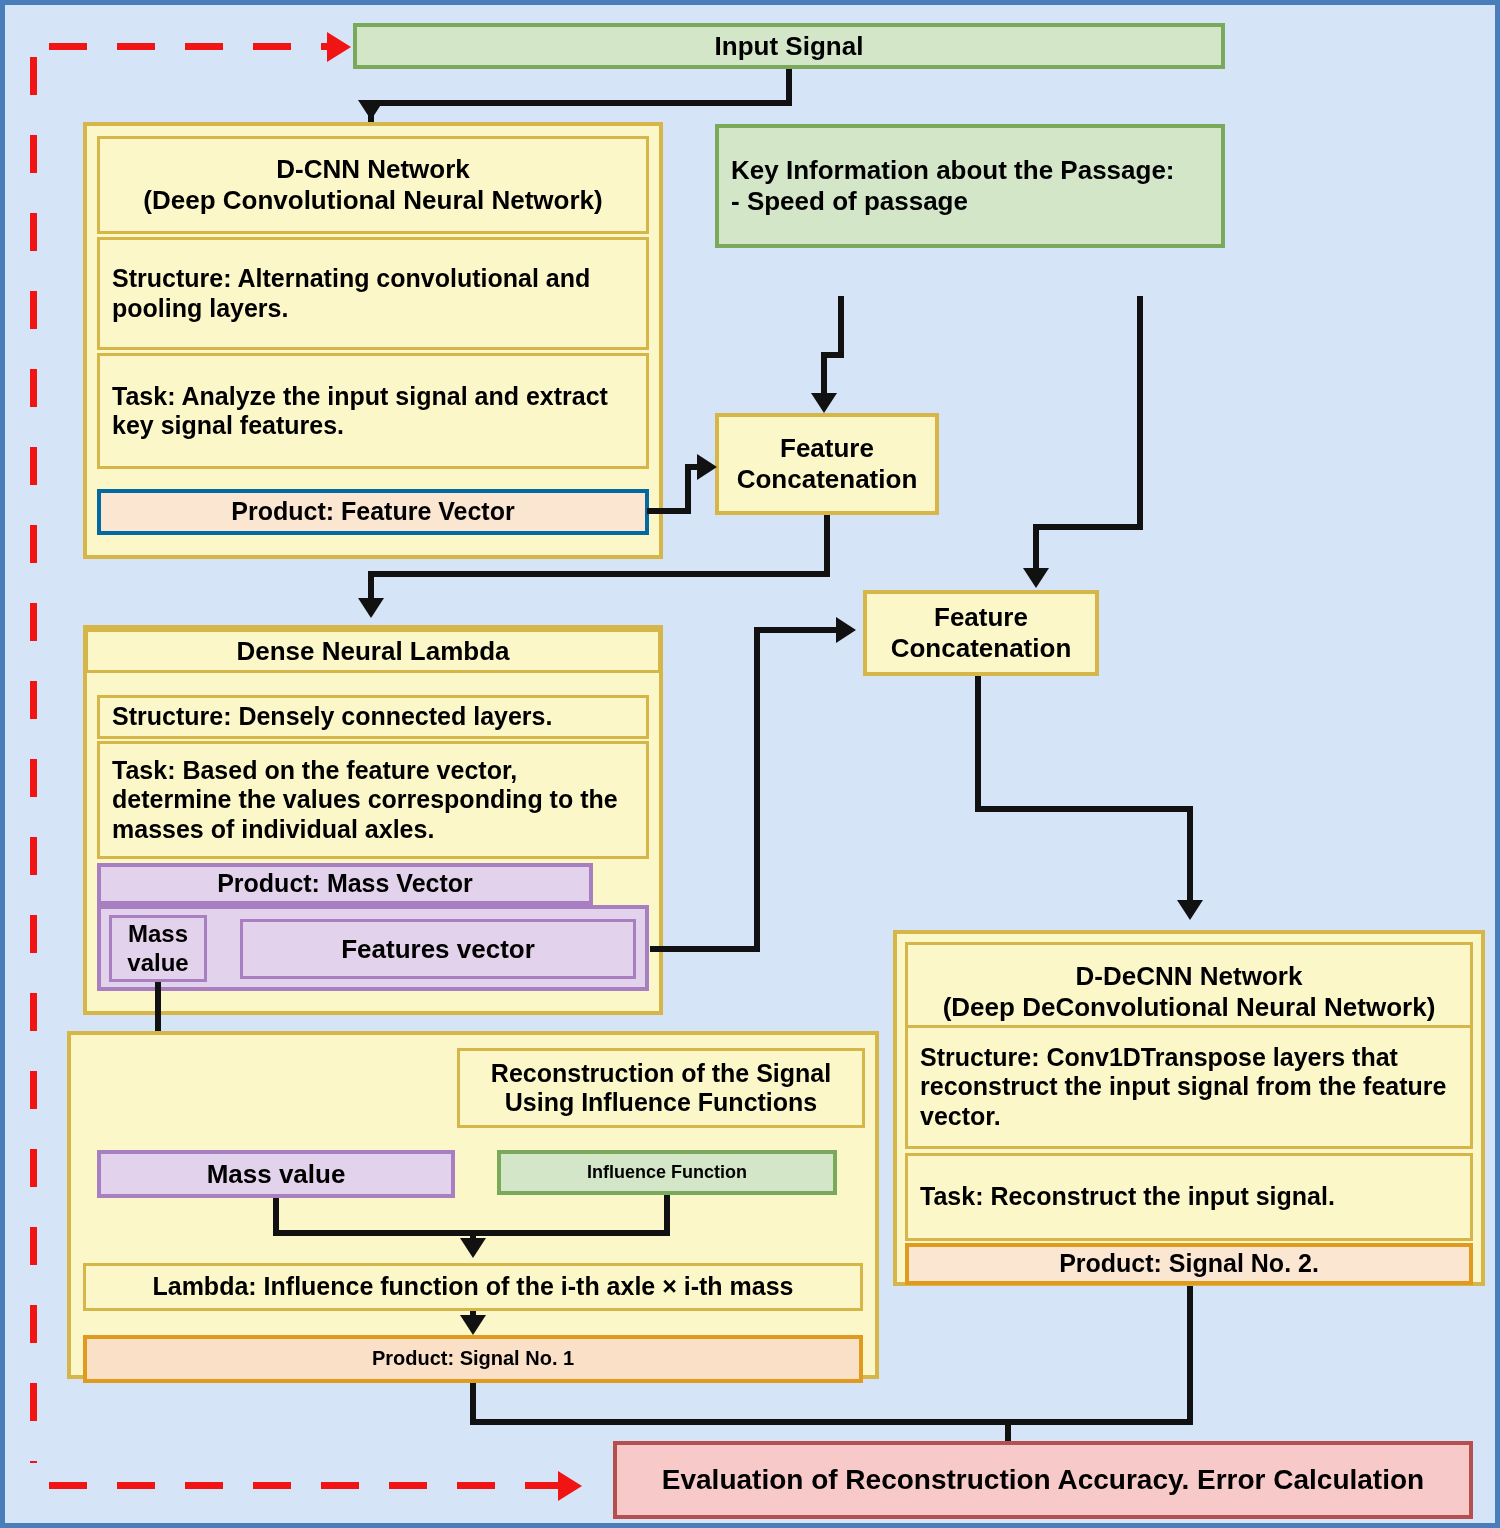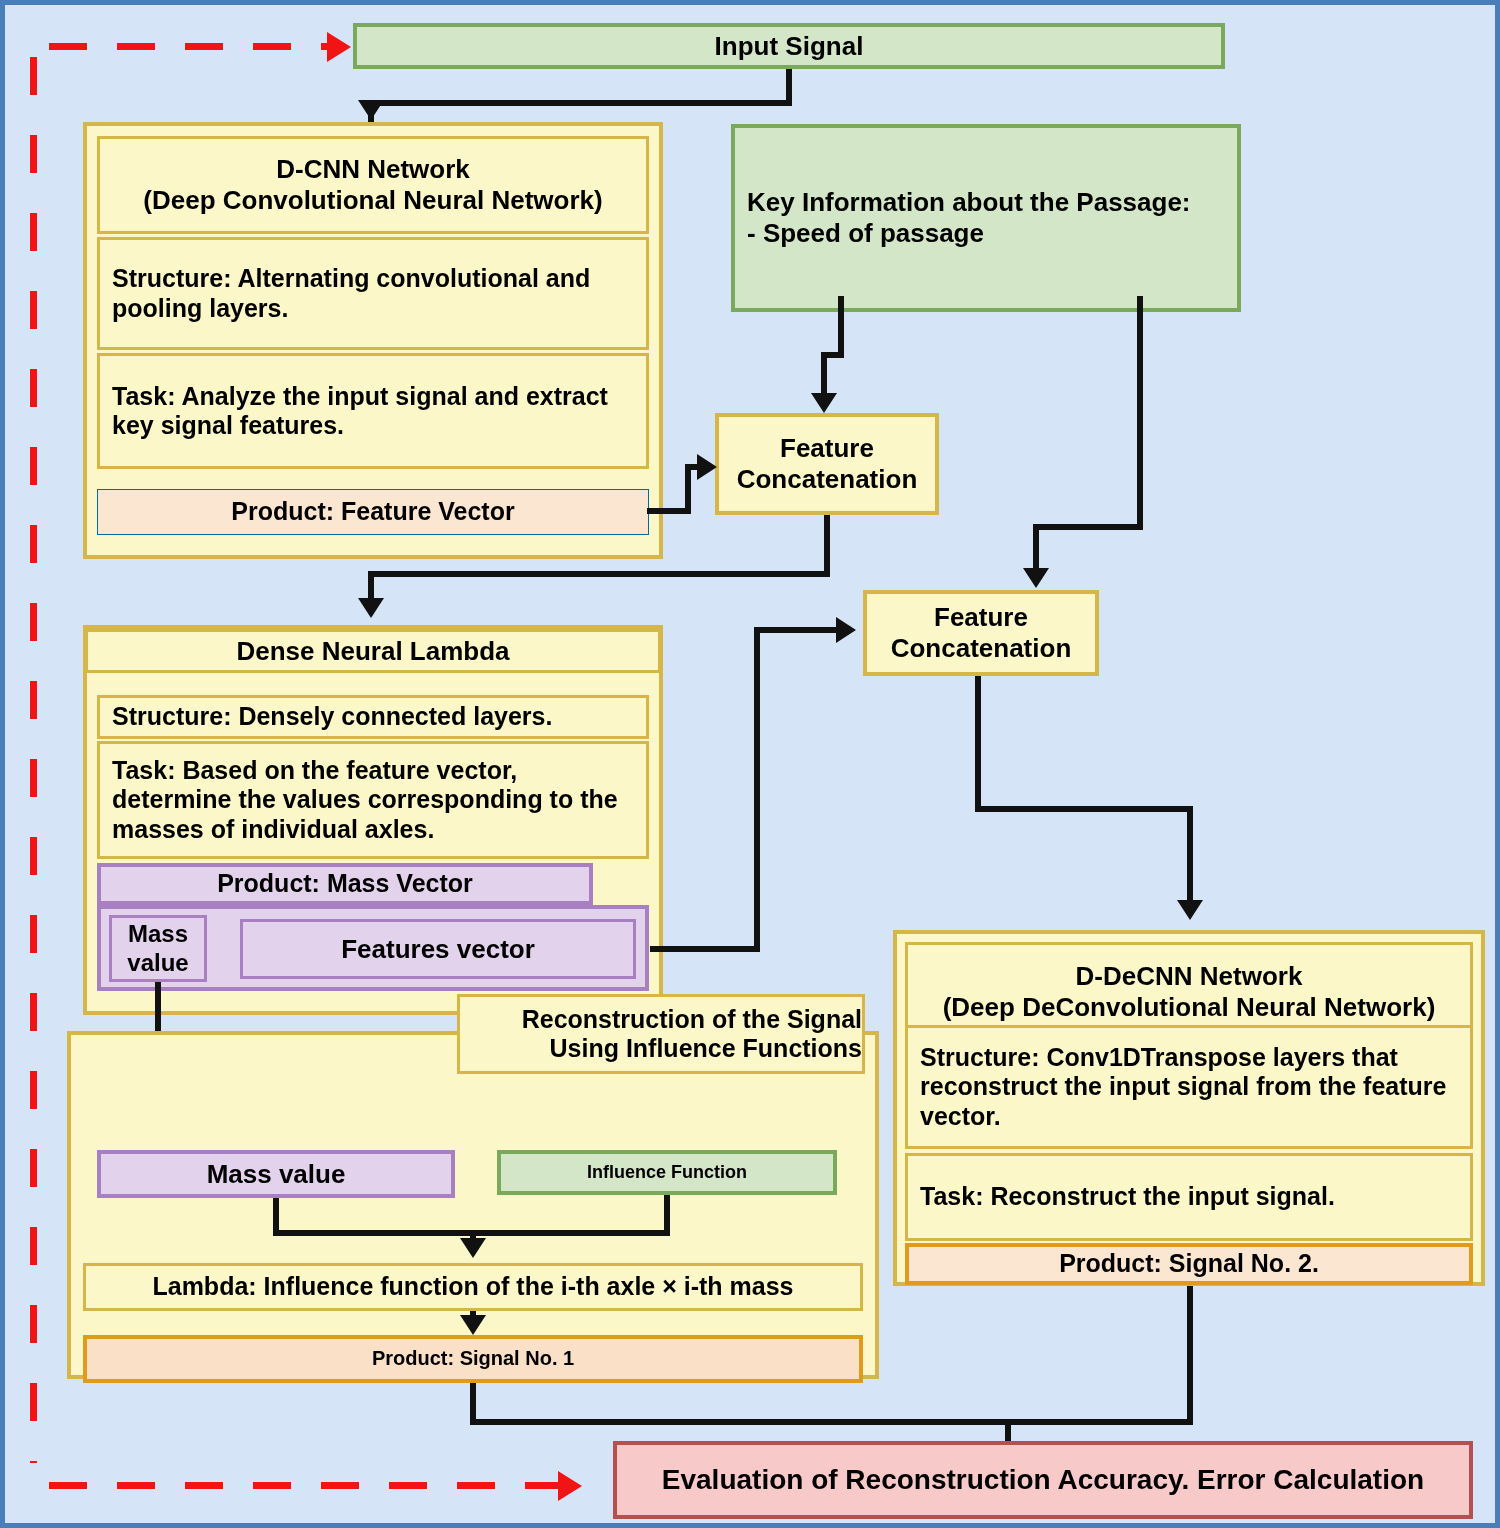--- a/index.html
+++ b/index.html
@@ -26,21 +26,21 @@
     text-align:center;
     font-weight:bold;
     color:#000000;
     line-height:1.18;
   }
   
   .green{background:#d3e6c8;border:4px solid #7aa95c;}
   .yellow{background:#fbf7c8;border:4px solid #d6b648;}
   .yellow-in{background:#fbf7c8;border:3px solid #d6b648;}
   .orange{background:#fbe0c8;border:4px solid #e09a1e;}
-  .orange2{background:#fbe6d2;border:1px solid #0369a1;}
+  .orange2{background:#fbe6d2;border:4px solid #0369a1;}
   .purple{background:#e3d2ec;border:4px solid #a87fc0;}
   .purple-in{background:#e3d2ec;border:3px solid #a87fc0;text-align:center;}
   .red{background:#f7c9c9;border:4px solid #b55050;margin-left:28px;}
 
   .left{justify-content:flex-start;text-align:left;padding-left:12px;padding-right:10px;}
 
   
   .hline{position:absolute;background:#111;height:6px;}
   .vline{position:absolute;background:#111;width:6px;}
   .arrow-down{
@@ -95,21 +95,21 @@
 
   <div class="box yellow-in" style="left:92px;top:131px;width:552px;height:98px;font-size:26px;white-space:pre-line;">D-CNN Network
 (Deep Convolutional Neural Network)</div>
 
   <div class="box yellow-in left" style="left:92px;top:232px;width:552px;height:113px;font-size:25px;">Structure: Alternating convolutional and pooling layers.</div>
 
   <div class="box yellow-in left" style="left:92px;top:348px;width:552px;height:116px;font-size:25px;">Task: Analyze the input signal and extract key signal features.</div>
 
   <div class="box orange2" style="left:92px;top:484px;width:552px;height:46px;font-size:25px;background:#fbe6d2;">Product: Feature Vector</div>
 
-  <div class="box green left" style="left:710px;top:119px;width:510px;height:188px;font-size:26px;white-space:pre-line;align-items:center;margin-left:16px;">Key Information about the Passage:
+  <div class="box green left" style="left:710px;top:119px;width:510px;height:124px;font-size:26px;white-space:pre-line;align-items:center;">Key Information about the Passage:
 - Speed of passage</div>
 
   <div class="vline" style="left:833px;top:291px;height:61px;"></div>
   <div class="hline" style="left:816px;top:347px;width:23px;"></div>
   <div class="vline" style="left:816px;top:347px;height:44px;"></div>
   <div class="arrow-down" style="left:806px;top:388px;"></div>
 
   <div class="vline" style="left:1132px;top:291px;height:234px;"></div>
   <div class="hline" style="left:1028px;top:519px;width:110px;"></div>
   <div class="vline" style="left:1028px;top:519px;height:47px;"></div>
@@ -158,21 +158,21 @@
   <div class="hline" style="left:749px;top:622px;width:88px;"></div>
   <div class="arrow-right" style="left:831px;top:612px;"></div>
 
   <div class="vline" style="left:150px;top:977px;height:80px;"></div>
   <div class="hline" style="left:150px;top:1051px;width:122px;"></div>
   <div class="vline" style="left:268px;top:1051px;height:76px;"></div>
   <div class="arrow-down" style="left:258px;top:1122px;"></div>
 
   <div class="box yellow" style="left:62px;top:1026px;width:812px;height:348px;"></div>
 
-  <div class="box yellow-in" style="left:452px;top:989px;width:408px;height:80px;font-size:25px;text-align:right;">Reconstruction of the Signal Using Influence Functions</div>
+  <div class="box yellow-in" style="left:452px;top:1043px;width:408px;height:80px;font-size:25px;">Reconstruction of the Signal Using Influence Functions</div>
 
   <div class="box purple" style="left:92px;top:1145px;width:358px;height:48px;font-size:26px;">Mass value</div>
 
   <div class="box green" style="left:492px;top:1145px;width:340px;height:45px;font-size:18px;">Influence Function</div>
 
   <div class="vline" style="left:268px;top:1193px;height:38px;"></div>
   <div class="vline" style="left:659px;top:1190px;height:41px;"></div>
   <div class="hline" style="left:268px;top:1225px;width:397px;"></div>
   <div class="vline" style="left:465px;top:1225px;height:14px;"></div>
   <div class="arrow-down" style="left:455px;top:1233px;"></div>

